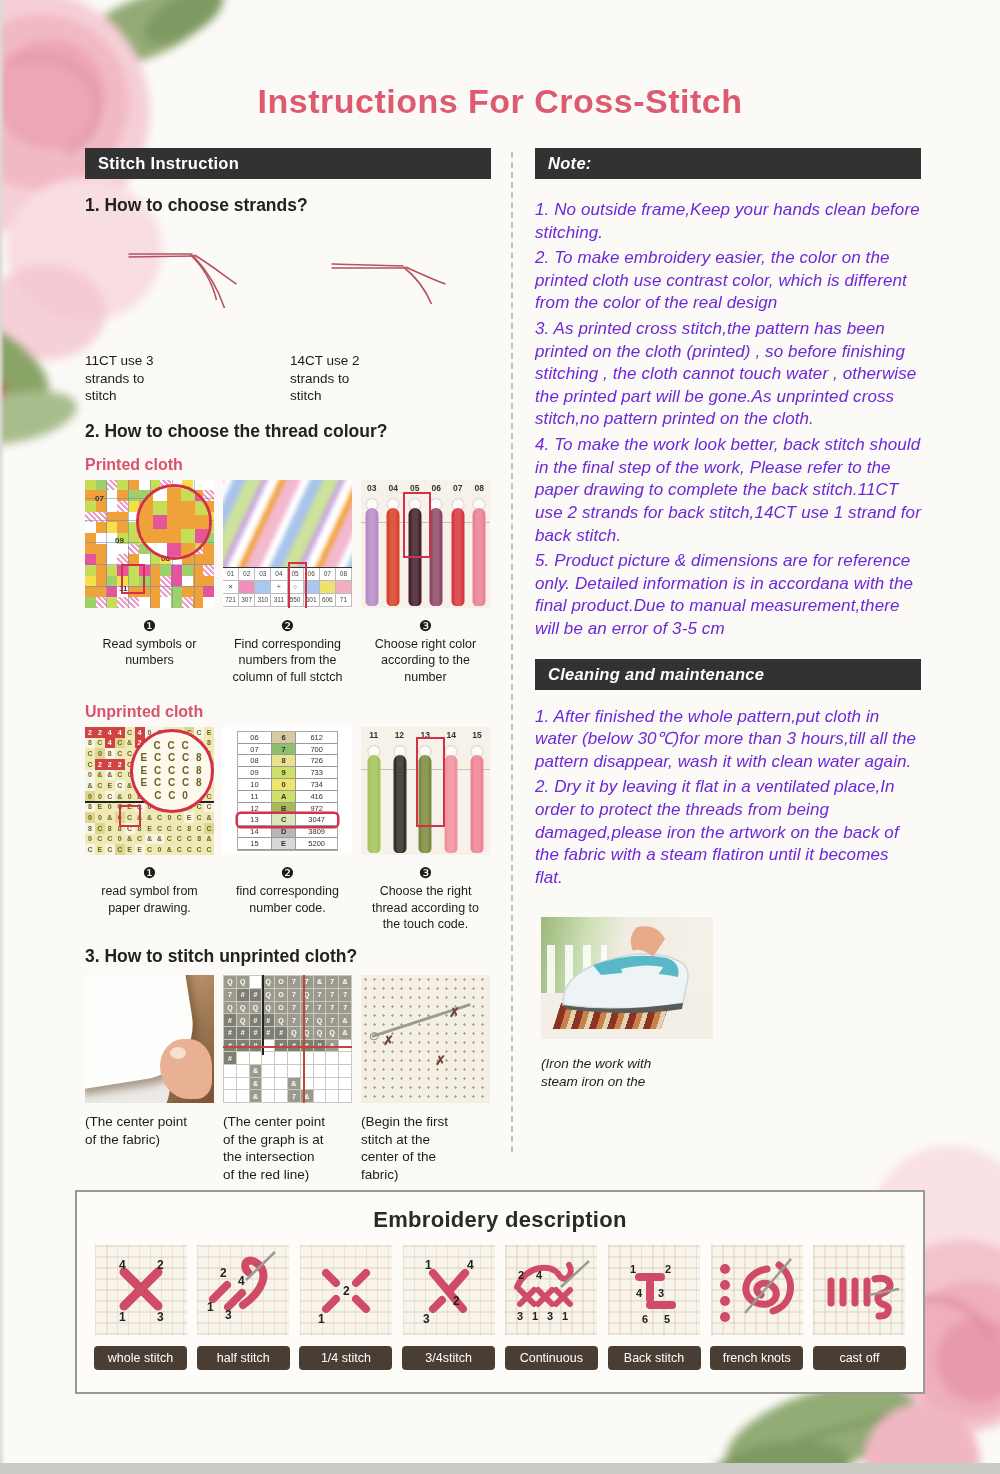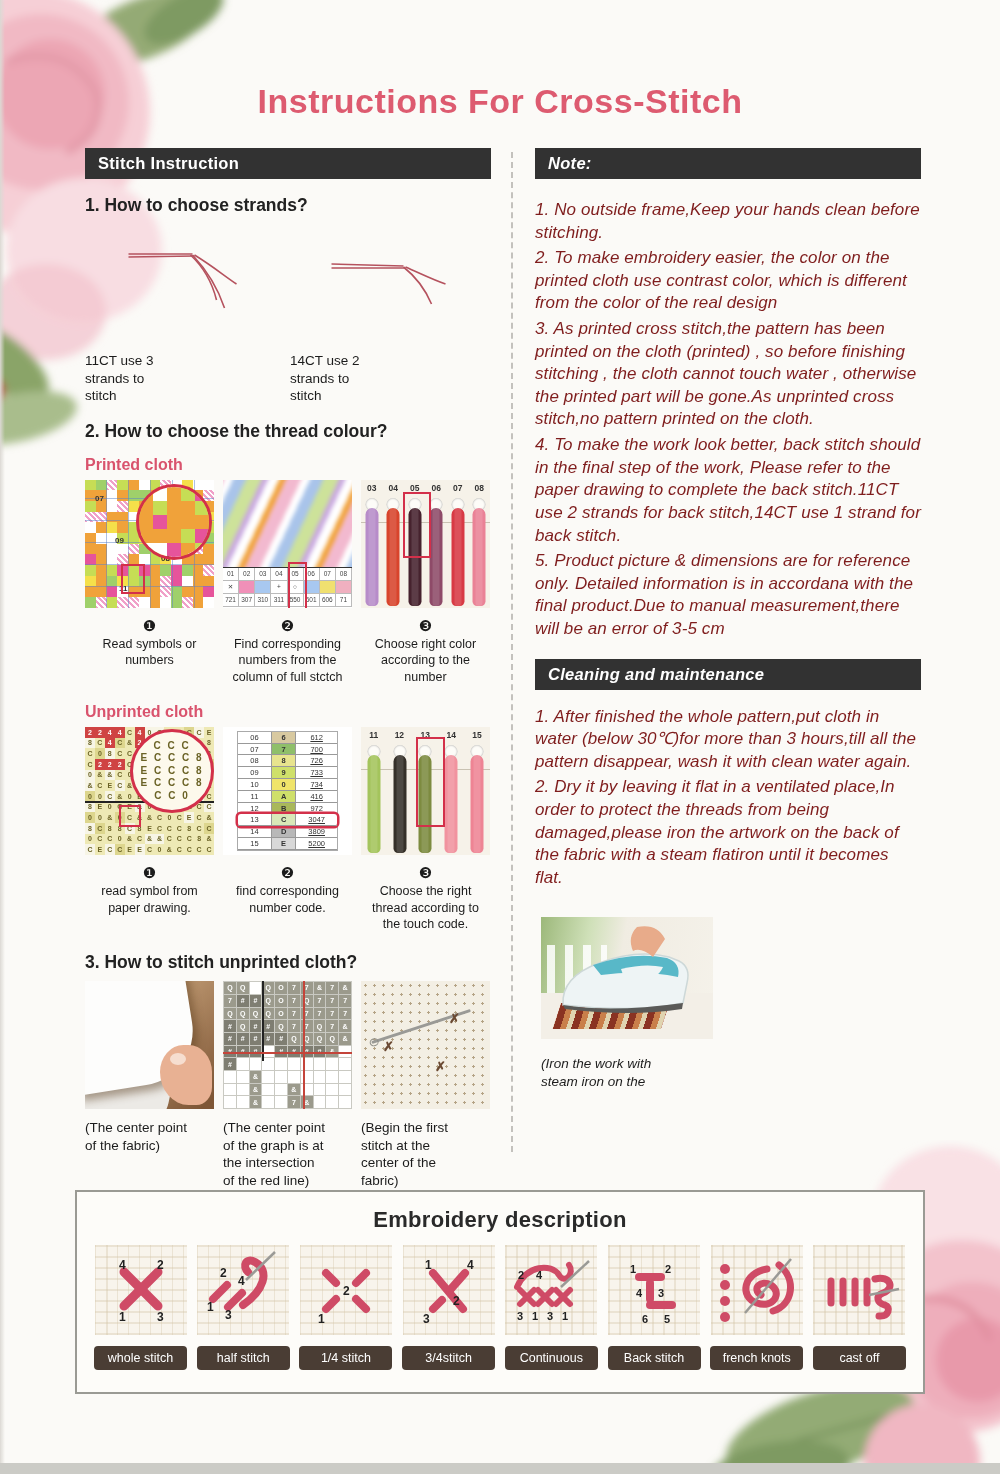--- a/index.html
+++ b/index.html
@@ -66,21 +66,21 @@
   .u0 i{background:#a4c45c;}.u1 i{background:#353029;}.u2 i{background:#7d8b40;}
   .u3 i{background:#f1939f;}.u4 i{background:#ee8494;}
   
   .codetable{position:absolute;inset:4px 14px;background:#fff;border:1px solid #aaa;
      display:flex;flex-direction:column;}
   .crow{flex:1;display:flex;position:relative;}
   .crow span{display:flex;align-items:center;justify-content:center;font-size:7.5px;color:#333;
      border-right:.5px solid #999;border-bottom:.5px solid #999;}
   .crow span:nth-child(1){width:34%;}
   .crow span:nth-child(2){width:24%;font-weight:bold;}
-  .crow span:nth-child(3){width:42%;border-right:none;text-decoration:underline;}
+  .crow span:nth-child(3){width:42%;border-right:none;}
   .crow.hl{box-shadow:0 0 0 2.5px #d3304a;border-radius:3px;z-index:2;}
   .k0 span:nth-child(2){background:#d8c9a0;}.k1 span:nth-child(2){background:#8fbf6a;}
   .k2 span:nth-child(2){background:#e8e48e;}.k3 span:nth-child(2){background:#cfe06a;}
   .k4 span:nth-child(2){background:#f0e46a;}.k5 span:nth-child(2){background:#cfe06a;}
   .k6 span:nth-child(2){background:#a9b85a;}.k7 span:nth-child(2){background:#d9e8b8;}
   .k8 span:nth-child(2){background:#b8b8b8;}.k9 span:nth-child(2){background:#d8d8d8;}
   
   .photo-fold{position:absolute;inset:0;background:linear-gradient(135deg,#c5a078 30%,#7e5636 95%);}
   .fold1{position:absolute;left:-18px;top:-14px;width:125px;height:120px;background:#fdfdfc;
      border-radius:0 18px 55px 0;transform:rotate(-9deg);box-shadow:4px 6px 8px rgba(80,50,20,.45);}
@@ -108,21 +108,21 @@
   .artwork{position:absolute;left:16px;bottom:10px;width:108px;height:26px;background:#b8452f;
      background-image:repeating-linear-gradient(90deg,#8a3322 0 7px,#c97f4a 7px 13px,#e0d4b0 13px 18px);
      transform:skewX(-18deg);}
   .photo-dry{position:relative;width:134px;height:126px;overflow:hidden;background:#f6f5f2;}
   .cloth{position:absolute;left:14px;top:16px;width:102px;height:104px;background:#fcfbf8;
      transform:rotate(-3deg);box-shadow:0 2px 6px rgba(0,0,0,.2);}
   .art2{position:absolute;left:26px;top:16px;width:48px;height:66px;background:#5d4030;
      background-image:repeating-linear-gradient(0deg,#5d4030 0 10px,#c8b089 10px 14px,#8a6a4a 14px 22px);}
   .hand{position:absolute;width:26px;height:34px;background:#e6ac8c;border-radius:40%;}
   
-  .ntext{font-size:17px;line-height:1.33;margin:3px 0 0;letter-spacing:.1px;color:#7f1d1d;}
+  .ntext{font-size:17px;line-height:1.33;margin:3px 0 0;letter-spacing:.1px;color:#6d28d9;}
   .note-list{margin-top:20px;}
   
   .embox{position:absolute;left:75px;top:1190px;width:846px;height:200px;
      border:2px solid #9a9a94;background:#fdfcf9;}
   .embox h2{margin:15px 0 0;text-align:center;font-size:22px;color:#2a2a2a;letter-spacing:.3px;}
   .tiles{display:flex;justify-content:space-between;padding:12px 16px 0;}
   .tile{width:95px;display:flex;flex-direction:column;align-items:center;}
   .ticon{width:92px;height:90px;background:#f8f4ec;
      background-image:repeating-linear-gradient(0deg,rgba(210,195,165,.35) 0 1.5px,transparent 1.5px 11px),
        repeating-linear-gradient(90deg,rgba(210,195,165,.35) 0 1.5px,transparent 1.5px 11px);}
@@ -741,21 +741,21 @@
     <div class="steps-row">
       <div class="step"><div class="stepnum">❶</div><div>read symbol from
 paper drawing.</div></div>
       <div class="step"><div class="stepnum">❷</div><div>find corresponding
 number code.</div></div>
       <div class="step"><div class="stepnum">❸</div><div>Choose the right
 thread according to
 the touch code.</div></div>
     </div>
 
-    <div class="q" style="margin-top:20px;">3. How to stitch unprinted cloth?</div>
+    <div class="q" style="margin-top:14px;">3. How to stitch unprinted cloth?</div>
     <div class="fig-row">
       <div class="fig">
         <div class="photo-fold">
             <div class="fold2"></div>
             <div class="fold1"></div>
             <div class="finger"></div>
           </div>
       </div>
       <div class="fig" style="background:#fff;">
         <div class="pgrid" id="mosaic-graph" style="background: rgb(201, 201, 194); gap: 1px; padding: 1px; box-sizing: border-box; display: grid; grid-template-columns: repeat(10, 1fr); grid-template-rows: repeat(10, 1fr);">

